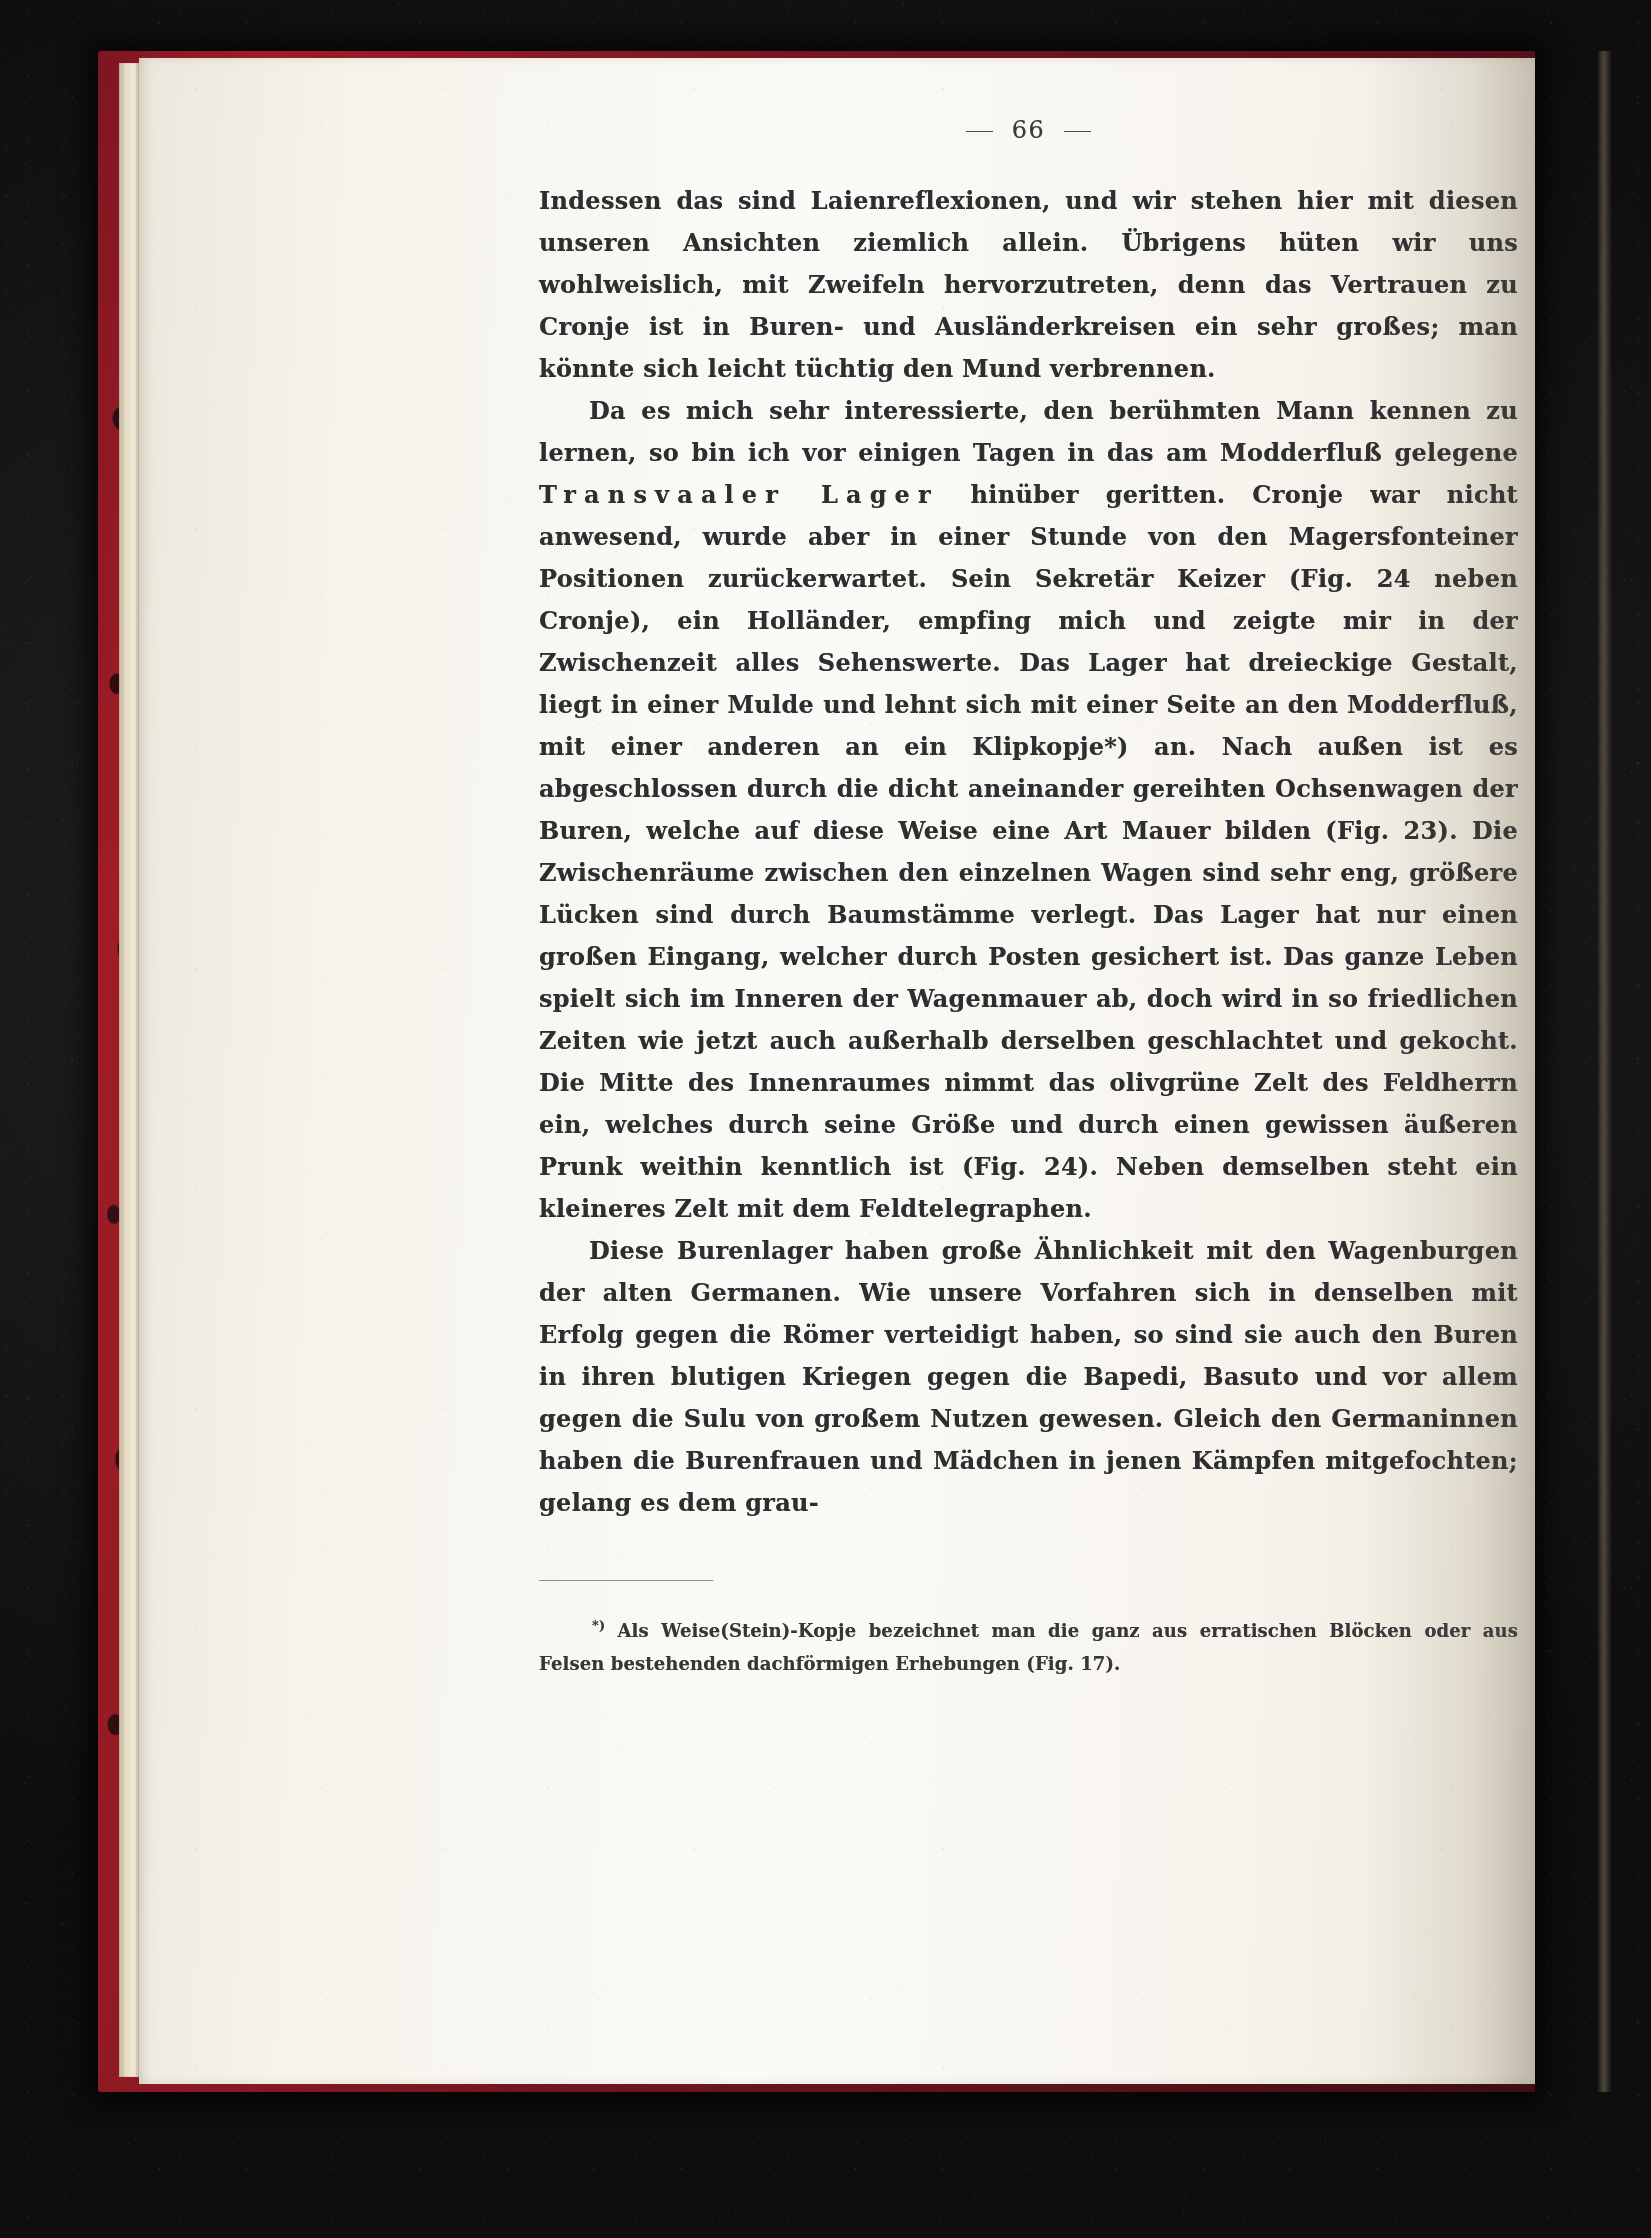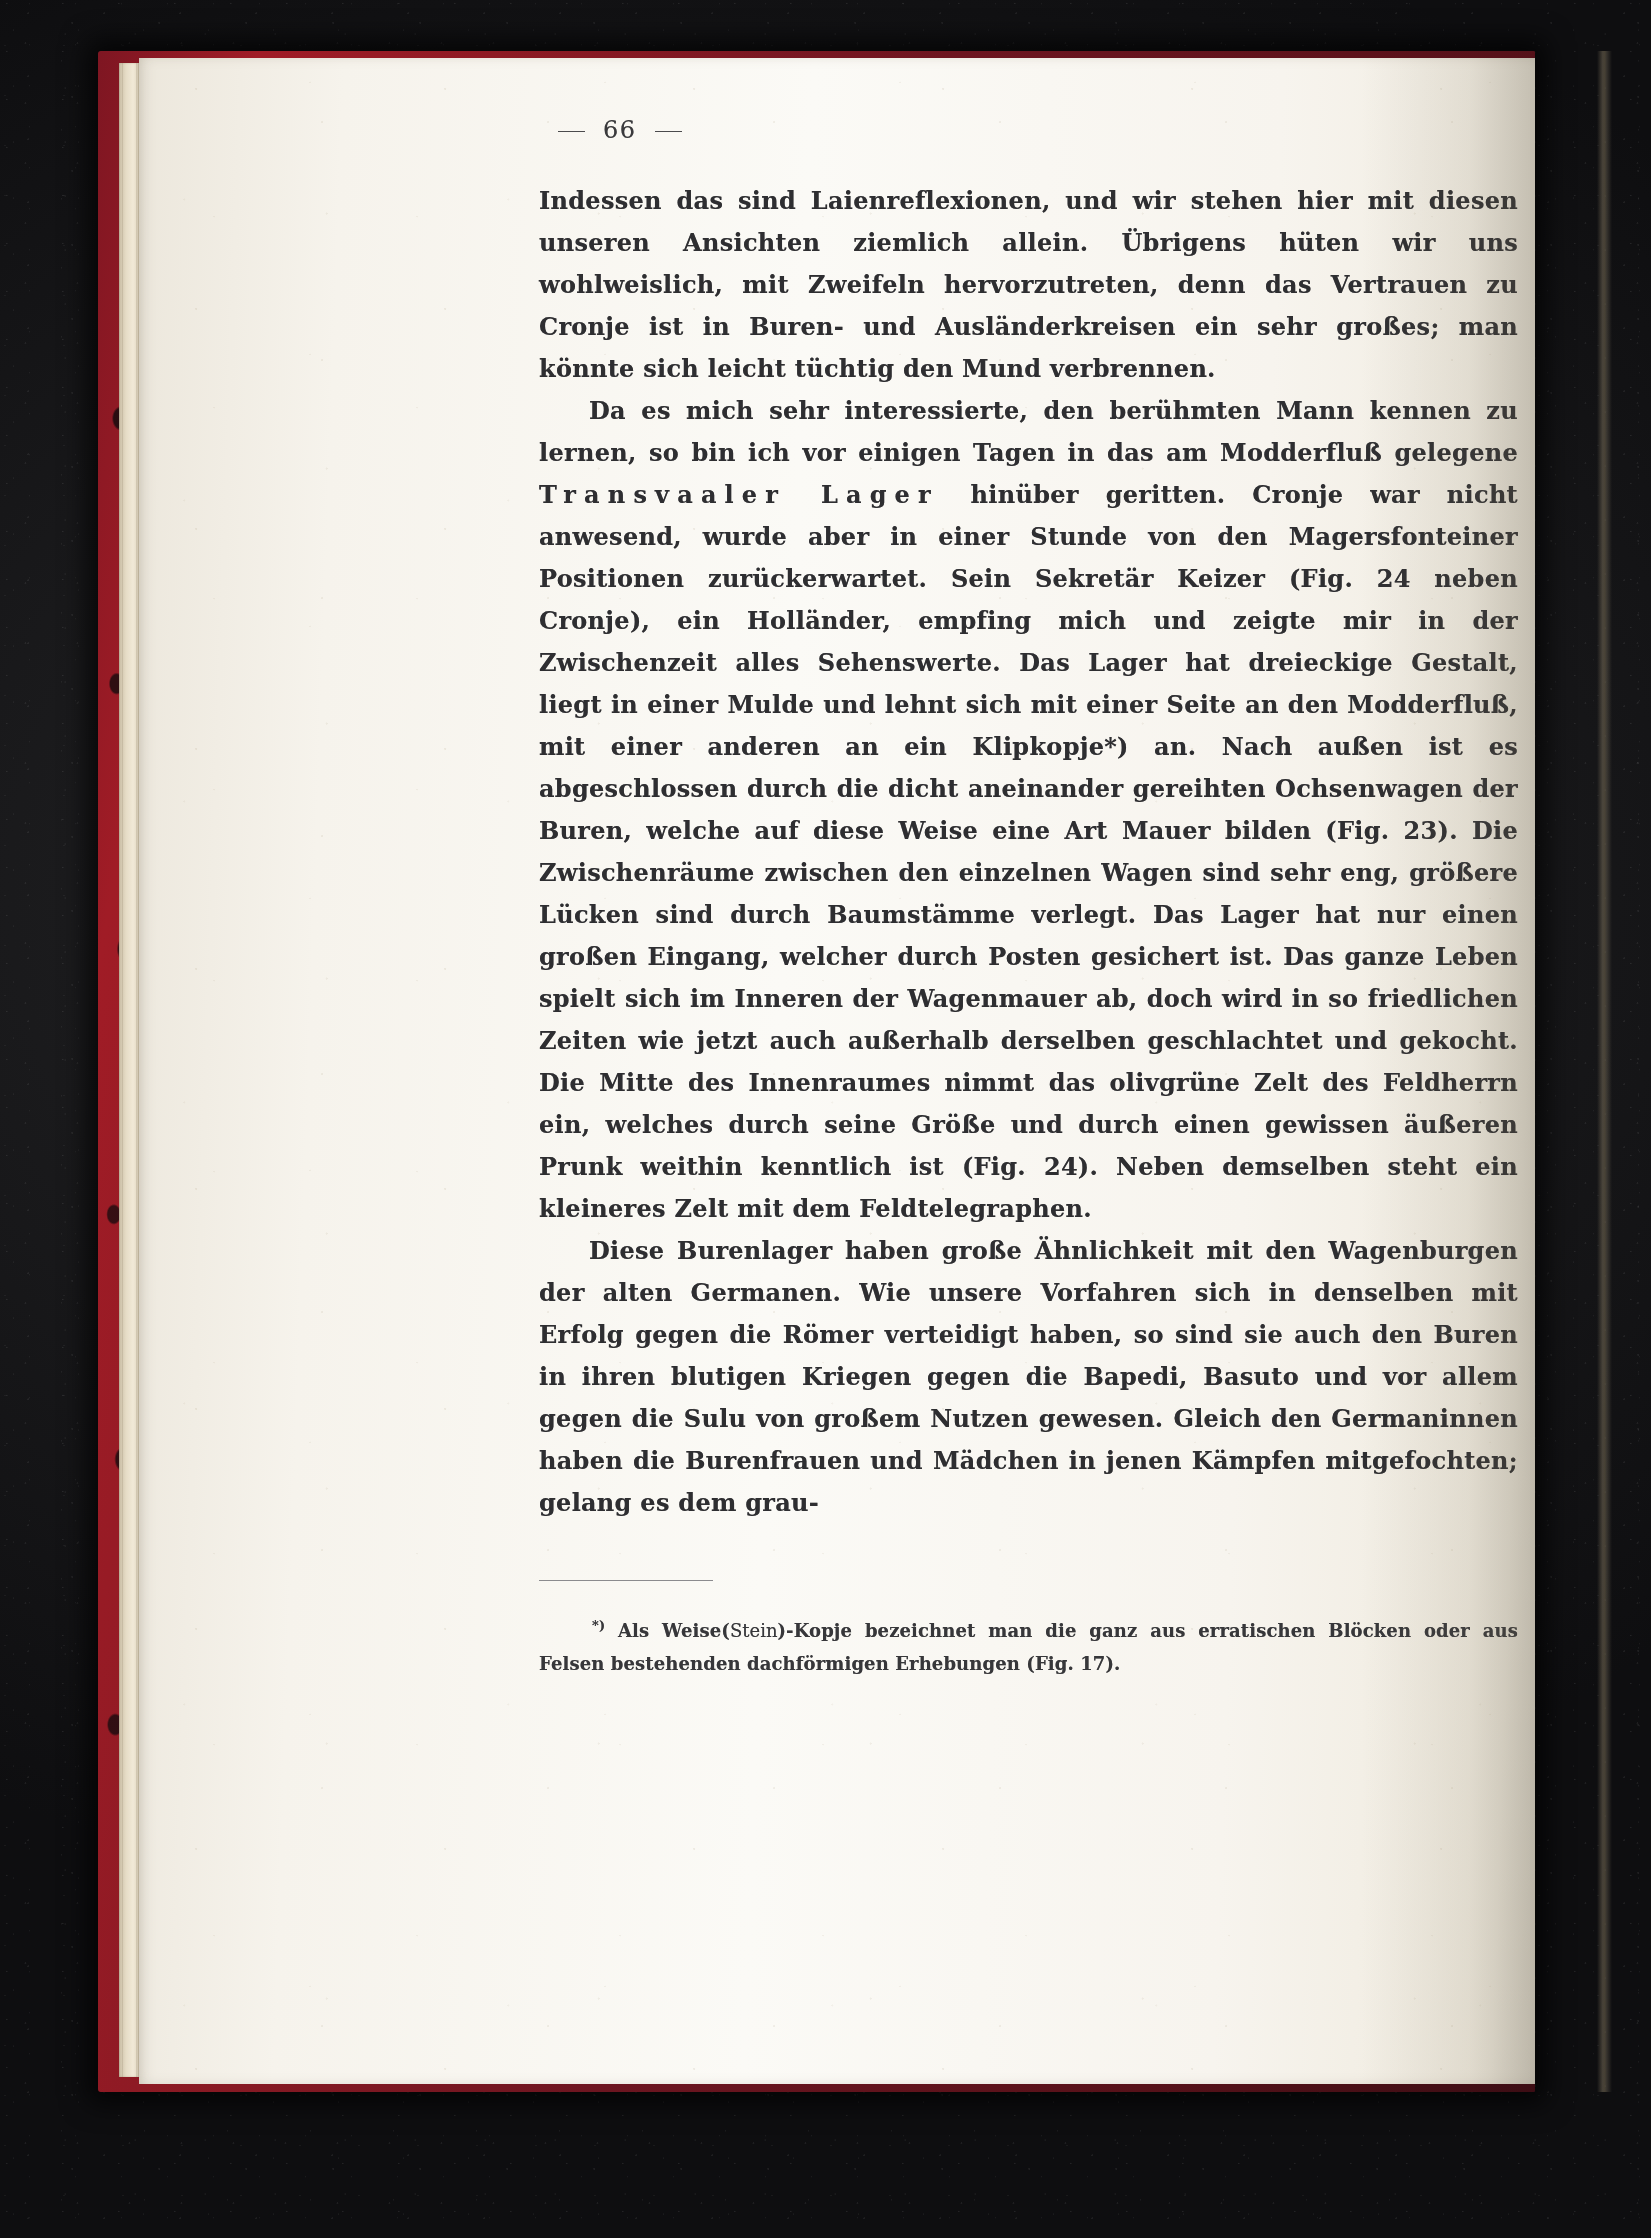--- a/index.html
+++ b/index.html
@@ -166,21 +166,21 @@
 
   
   .type-area {
     position: absolute;
     left: 400px;
     top: 58px;
     width: 979px;
   }
 
   .folio {
-    text-align: left;
+    text-align: center;
     font-size: 24px;
     letter-spacing: .06em;
     color: #3a3a3c;
     margin: 0 0 36px 0;
     font-family: "DejaVu Serif", "Liberation Serif", serif;
   }
   .folio .rule {
     display: inline-block;
     width: 27px;
     border-top: 1.7px solid #4b4b4d;
@@ -226,21 +226,21 @@
     font-size: 18px;
     line-height: 33px;
     text-align: justify;
     letter-spacing: .006em;
     font-weight: 600;
     margin: 0;
   }
   .footnote .fn-indent { display: inline-block; width: 53px; }
   .fn-roman {
     font-family: "DejaVu Serif", "Liberation Serif", serif;
-    font-weight: 400;
+    font-weight: 700;
     letter-spacing: 0;
   }
   .fn-mark { vertical-align: super; font-size: .72em; }
 
   
   .fraktur, .footnote, .folio {
     text-shadow: 0 0 0.5px rgba(46,46,49,.55);
   }
 
   

